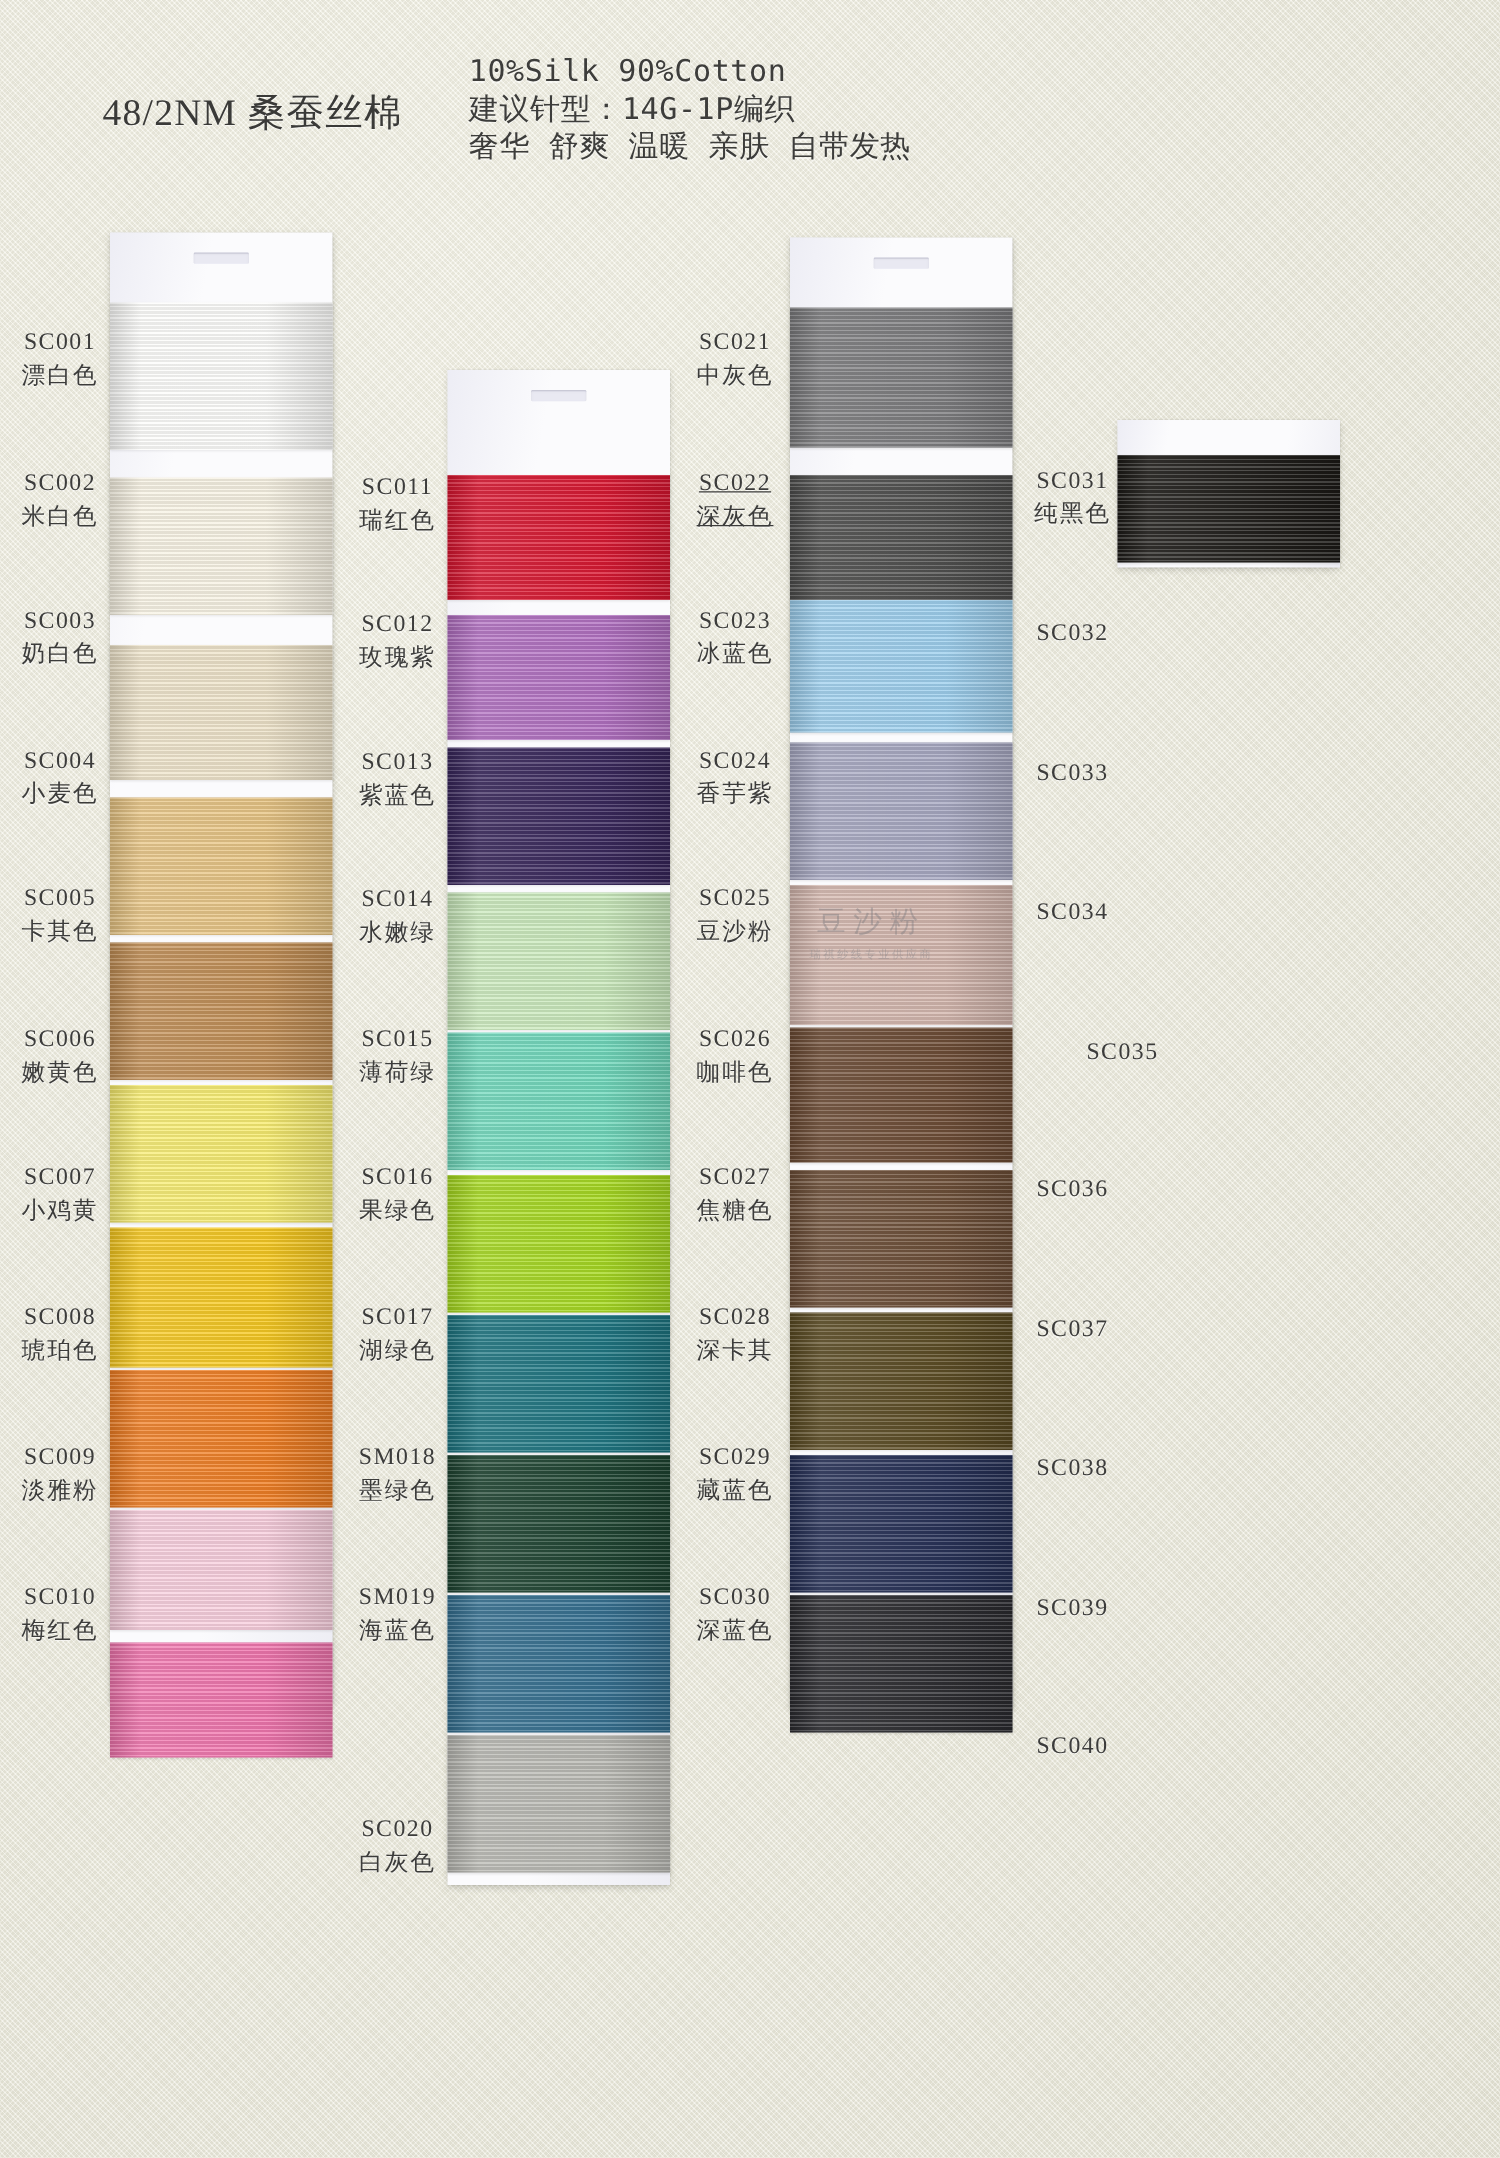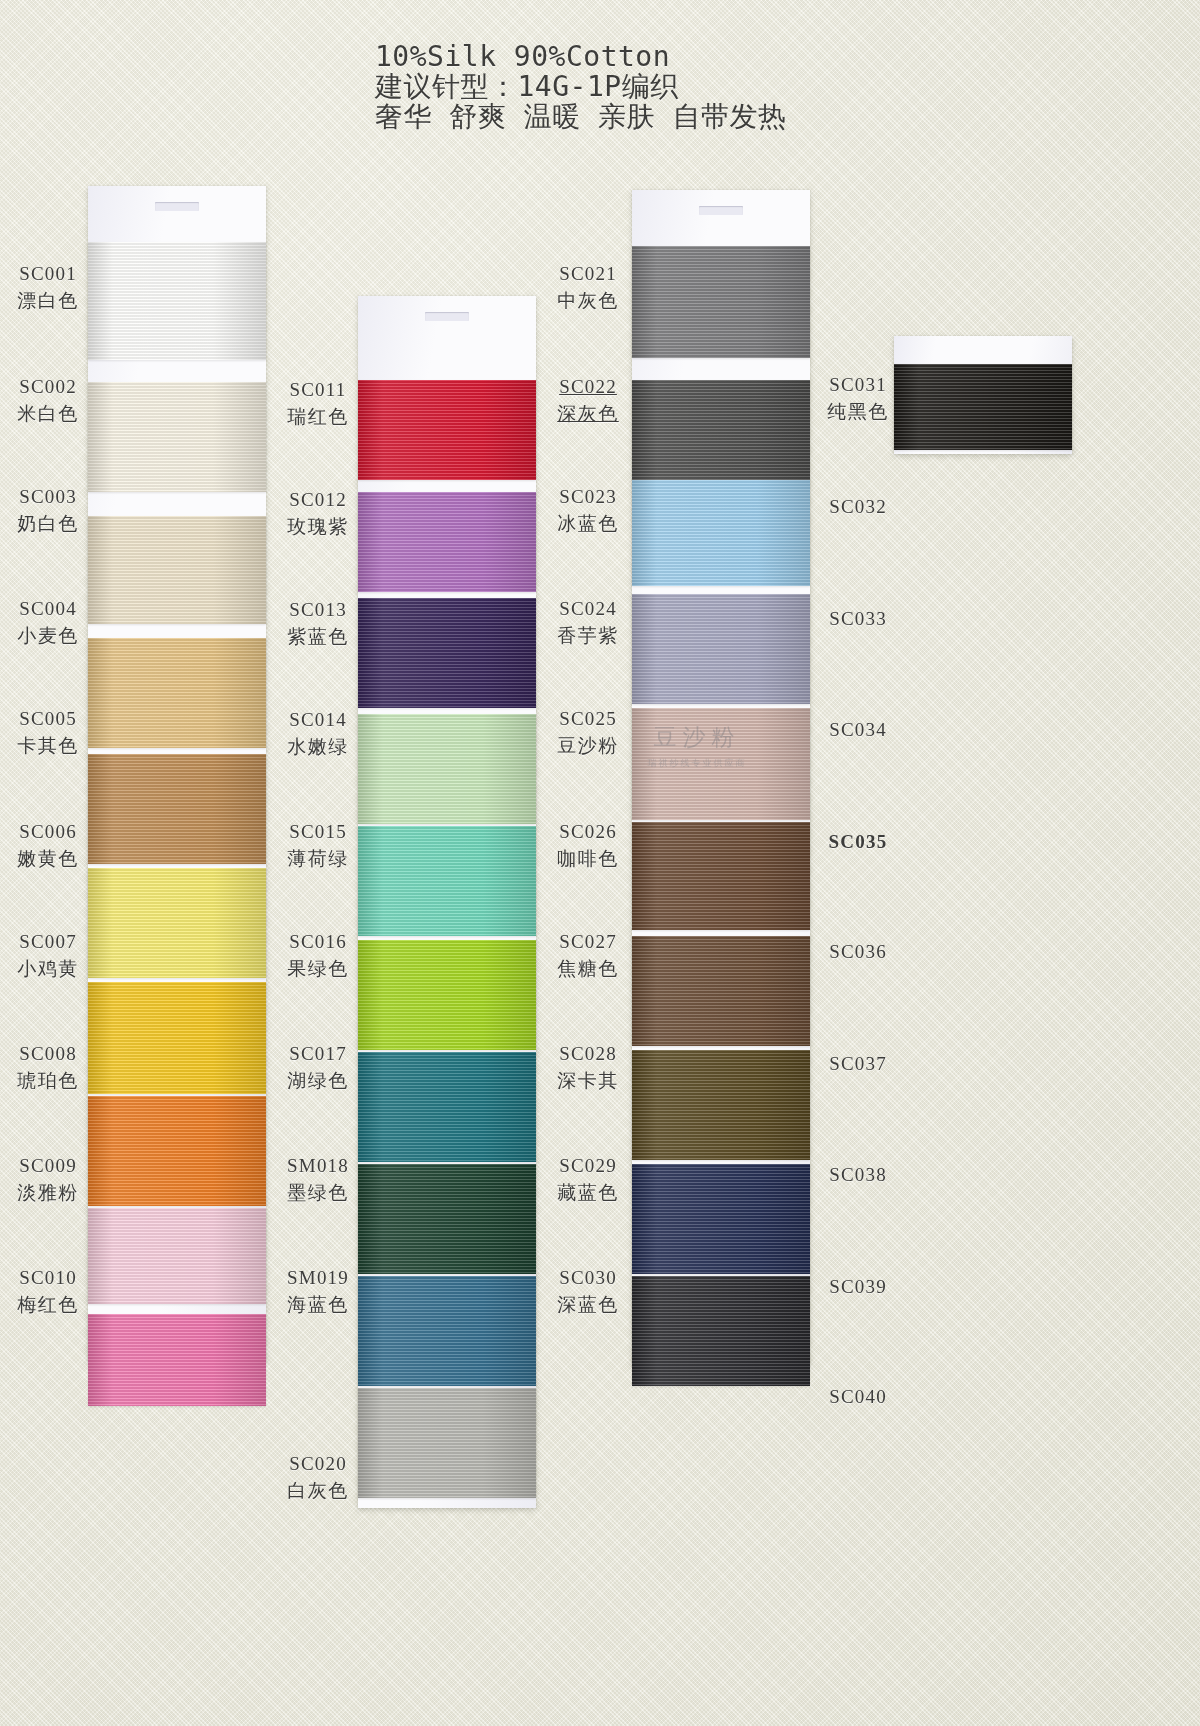--- a/index.html
+++ b/index.html
@@ -43,21 +43,21 @@
     letter-spacing: 1px;
     color: #3a3a38;
     white-space: nowrap;
     font-family: "Liberation Serif", "DejaVu Serif", serif;
     text-shadow: 0 1px 0 rgba(255,255,255,0.55);
   }
 
   #spec-list {
     position: absolute;
     left: 375px; top: 42px;
-    font-size: 28px;
+    font-size: 24px;
     line-height: 30px;
     color: #3d3d3b;
     font-family: "DejaVu Sans Mono", "Liberation Mono", monospace;
     text-shadow: 0 1px 0 rgba(255,255,255,0.5);
   }
   #spec-list div { white-space: nowrap; letter-spacing: 0.5px; }
 
   
   .column {
     position: absolute;
@@ -186,20 +186,21 @@
     font-family: "Liberation Serif", "DejaVu Serif", serif;
     text-shadow: 0 1px 0 rgba(255,255,255,0.5);
   }
 </style>
 </head>
 <body>
 
 <div id="page">
 
   <div id="header-block">
+    <div id="title-main">48/2NM 桑蚕丝棉</div>
     <div id="spec-list">
       <div>10%Silk 90%Cotton</div>
       <div>建议针型：14G-1P编织</div>
       <div>奢华 舒爽 温暖 亲肤 自带发热</div>
     </div>
   </div>
 
   <div id="columns-root">
       <div class="column" style="left: 0px; top: 0px; width: 1200px; height: 1726px;">
         <div class="card" style="left: 88px; top: 186px; width: 178px; height: 1175px;">
@@ -471,21 +472,21 @@
         </div>
         <div class="label code-only" style="left: 798px; top: 495px; width: 120px;">
           <span class="code">SC032</span>
         </div>
         <div class="label code-only" style="left: 798px; top: 607px; width: 120px;">
           <span class="code">SC033</span>
         </div>
         <div class="label code-only" style="left: 798px; top: 718px; width: 120px;">
           <span class="code">SC034</span>
         </div>
-        <div class="label code-only" style="left: 798px; top: 830px; width: 120px; font-weight: bold;">
+        <div class="label code-only" style="left: 838px; top: 830px; width: 120px;">
           <span class="code">SC035</span>
         </div>
         <div class="label code-only" style="left: 798px; top: 940px; width: 120px;">
           <span class="code">SC036</span>
         </div>
         <div class="label code-only" style="left: 798px; top: 1052px; width: 120px;">
           <span class="code">SC037</span>
         </div>
         <div class="label code-only" style="left: 798px; top: 1163px; width: 120px;">
           <span class="code">SC038</span>

